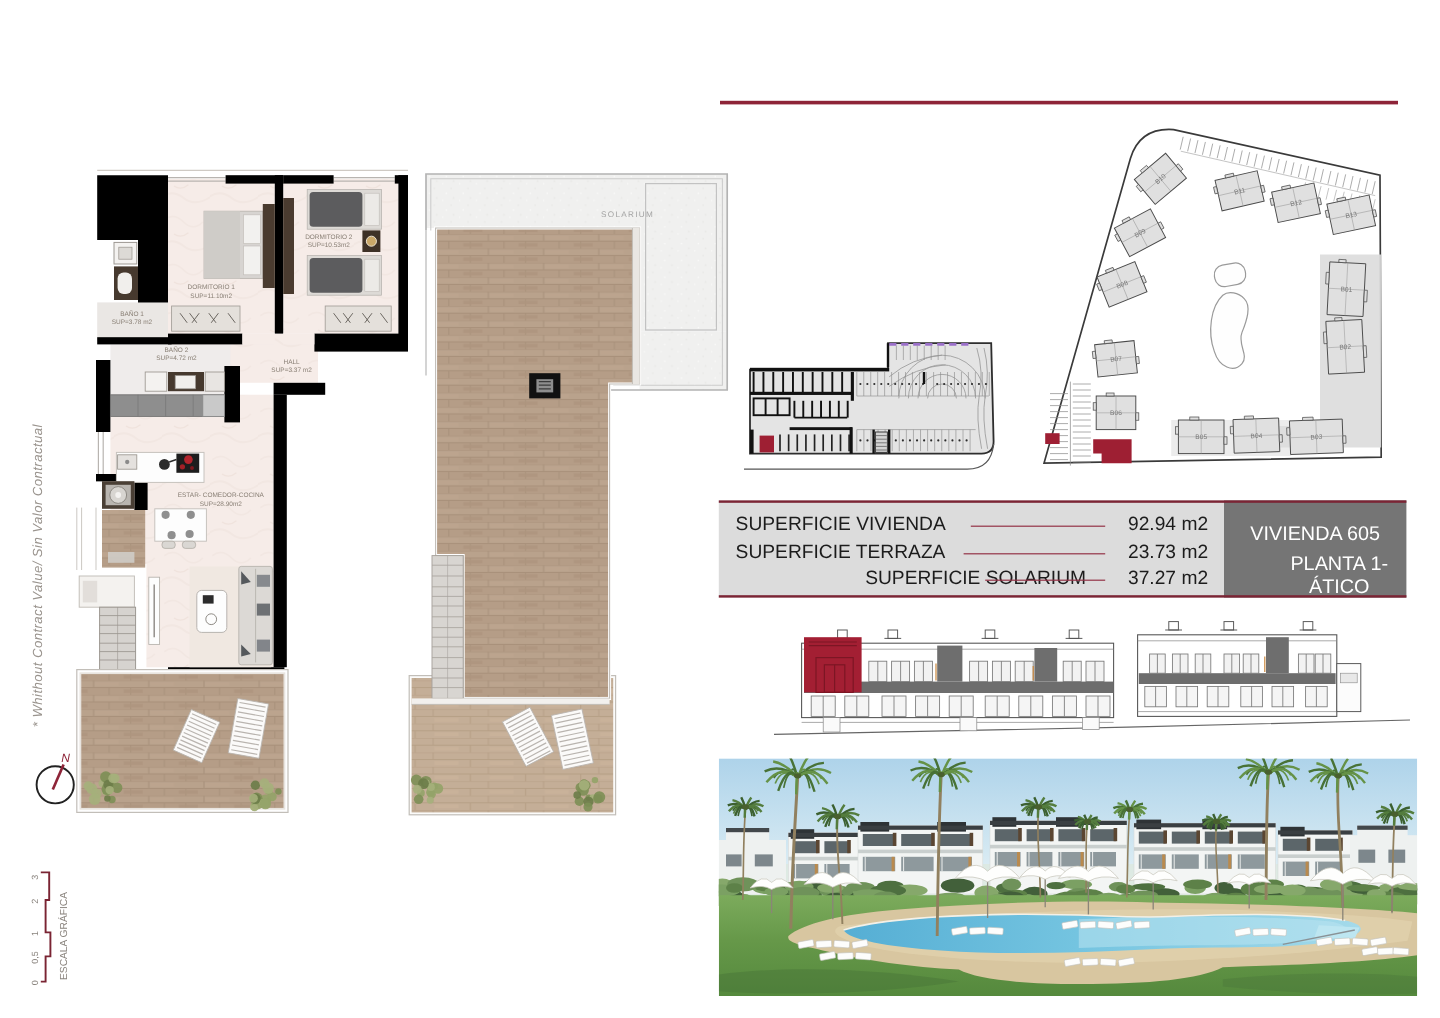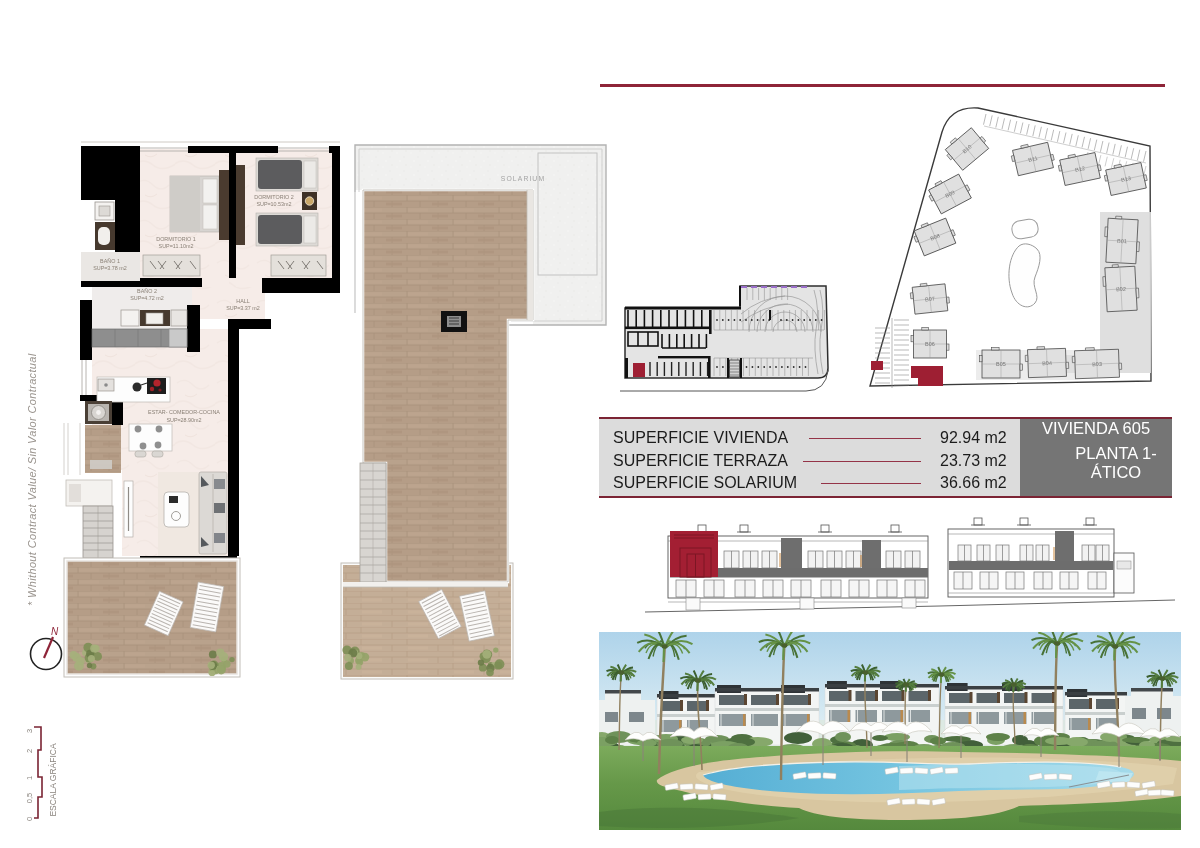--- a/index.html
+++ b/index.html
@@ -774,25 +774,25 @@
 <path d="M169,156 C159,165 156,187 162,203 C166,216 178,221 185,213 C191,206 181,197 185,187 C189,177 193,165 187,159 C182,154 174,152 169,156 Z" fill="#fefefe" stroke="#9a9a9a" stroke-width="1"></path>
 <path d="M61,276 H93 V296 H68 V288 H61 Z" fill="#9e1f33"></path>
 
 </svg>
 
 <div class="abs" style="left:599px;top:417px;width:421px;height:77px;background:#dcdcdc;border-top:2.5px solid #7b2434;border-bottom:2.5px solid #7b2434;"></div>
 
 <div class="abs" style="left:613px;top:429px;width:400px;font-size:16px;color:#1c1c1c;">
   <div style="height:22.5px;position:relative;">SUPERFICIE VIVIENDA<span style="position:absolute;left:196px;top:9px;width:112px;border-top:1.6px solid #943347;"></span><span style="position:absolute;left:327px;">92.94 m2</span></div>
   <div style="height:22.5px;position:relative;">SUPERFICIE TERRAZA<span style="position:absolute;left:190px;top:9px;width:118px;border-top:1.6px solid #943347;"></span><span style="position:absolute;left:327px;">23.73 m2</span></div>
-  <div style="height:22.5px;position:relative;">SUPERFICIE SOLARIUM<span style="position:absolute;left:208px;top:9px;width:100px;border-top:1.6px solid #943347;"></span><span style="position:absolute;left:327px;">36.66 m2</span></div>
+  <div style="height:22.5px;position:relative;text-align:center;">SUPERFICIE SOLARIUM<span style="position:absolute;left:208px;top:9px;width:100px;border-top:1.6px solid #943347;"></span><span style="position:absolute;left:327px;">37.27 m2</span></div>
 </div>
 
 <div class="abs" style="left:1020px;top:417px;width:152px;height:77px;background:#757575;border-top:2.5px solid #7b2434;border-bottom:2.5px solid #7b2434;color:#fff;font-size:16.5px;text-align:center;">
-  <div style="">VIVIENDA 605</div>
+  <div style="margin-top:17px;">VIVIENDA 605</div>
   <div style="margin-top:6px;margin-left:40px;">PLANTA 1- ÁTICO</div>
 </div>
 
 <svg class="abs" style="left:640px;top:505px;" width="545" height="118" viewBox="0 0 545 118">
 <path d="M5,107 L300,101 L535,95" fill="none" stroke="#666" stroke-width="1"></path>
 <rect x="28" y="31" width="260" height="62" fill="#ffffff" stroke="#555" stroke-width="0.9"></rect>
 <g fill="#fff" stroke="#555" stroke-width="0.8">
         <rect x="58" y="20" width="8" height="7"></rect>
         <line x1="55" y1="27" x2="69" y2="27"></line>
         <rect x="100" y="20" width="8" height="7"></rect>

